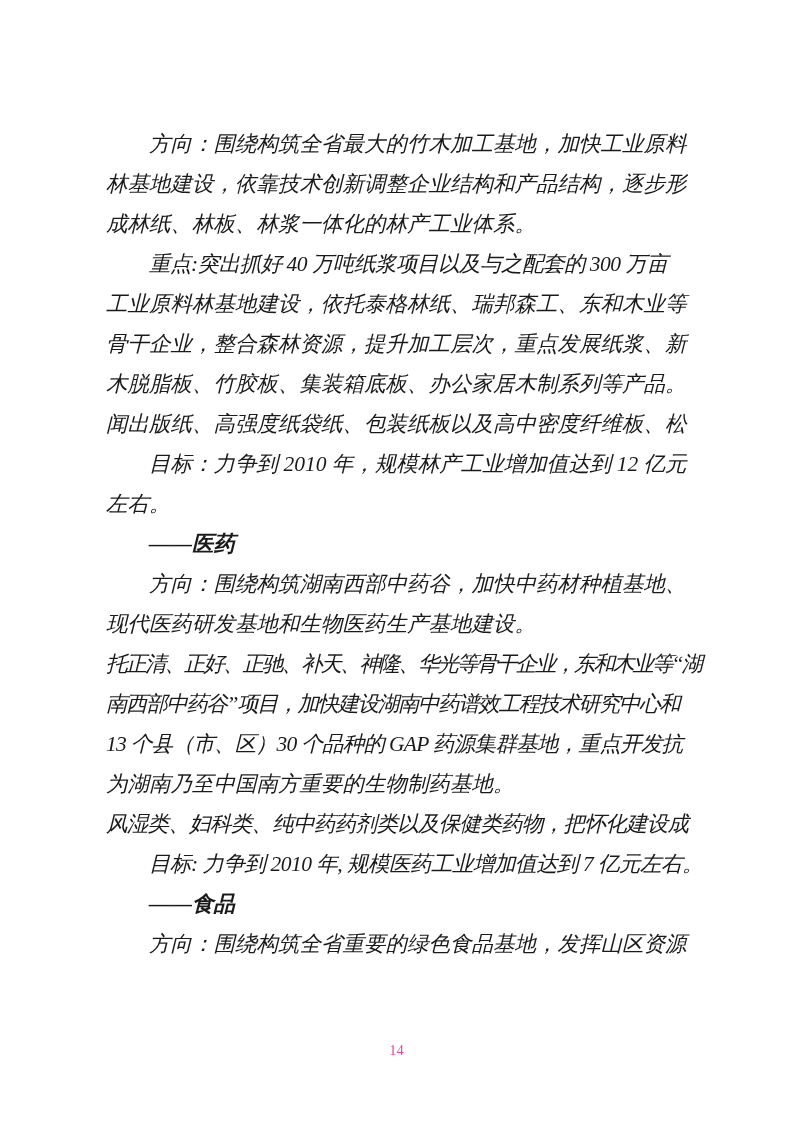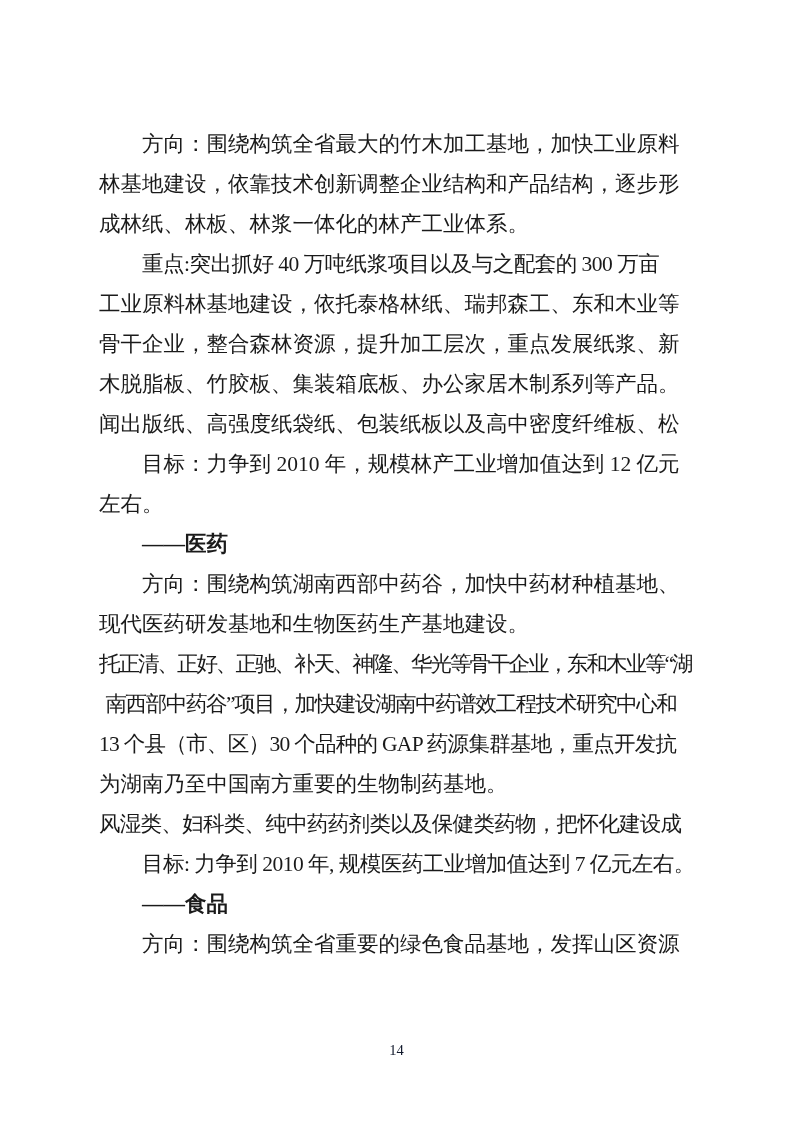--- a/index.html
+++ b/index.html
@@ -15,53 +15,54 @@
     font-family: "Liberation Serif", "DejaVu Serif", serif;
     color: #1a1a1a;
   }
   .page {
     position: absolute;
     inset: 0;
     background: #ffffff;
   }
   .content {
     position: absolute;
-    left: 99px;
+    left: 106px;
     top: 124px;
     width: 584px;
+    font-style: italic;
   }
   .para {
     margin: 0;
     padding: 0;
   }
   .line {
     height: 40px;
     line-height: 40px;
     font-size: 21.5px;
     white-space: nowrap;
   }
   .indent {
     padding-left: 43px;
   }
   .heading {
     font-weight: 700;
   }
   .sq05 { letter-spacing: -0.5px; }
   .sq1  { letter-spacing: -0.7px; }
-  .sq2  { letter-spacing: -1.4px; text-align: center; }
+  .sq2  { letter-spacing: -1.4px; }
   .sq3  { letter-spacing: -2px; }
   .footer {
     position: absolute;
     top: 1040px;
     left: 0;
     width: 793px;
     text-align: center;
     font-size: 14.5px;
     line-height: 20px;
-    color: #0f172a;
+    color: #ec4899;
   }
 </style>
 </head>
 <body>
 
 <div class="page">
   <div class="content">
 
     <div class="para">
       <div class="line indent">方向：围绕构筑全省最大的竹木加工基地，加快工业原料</div>

